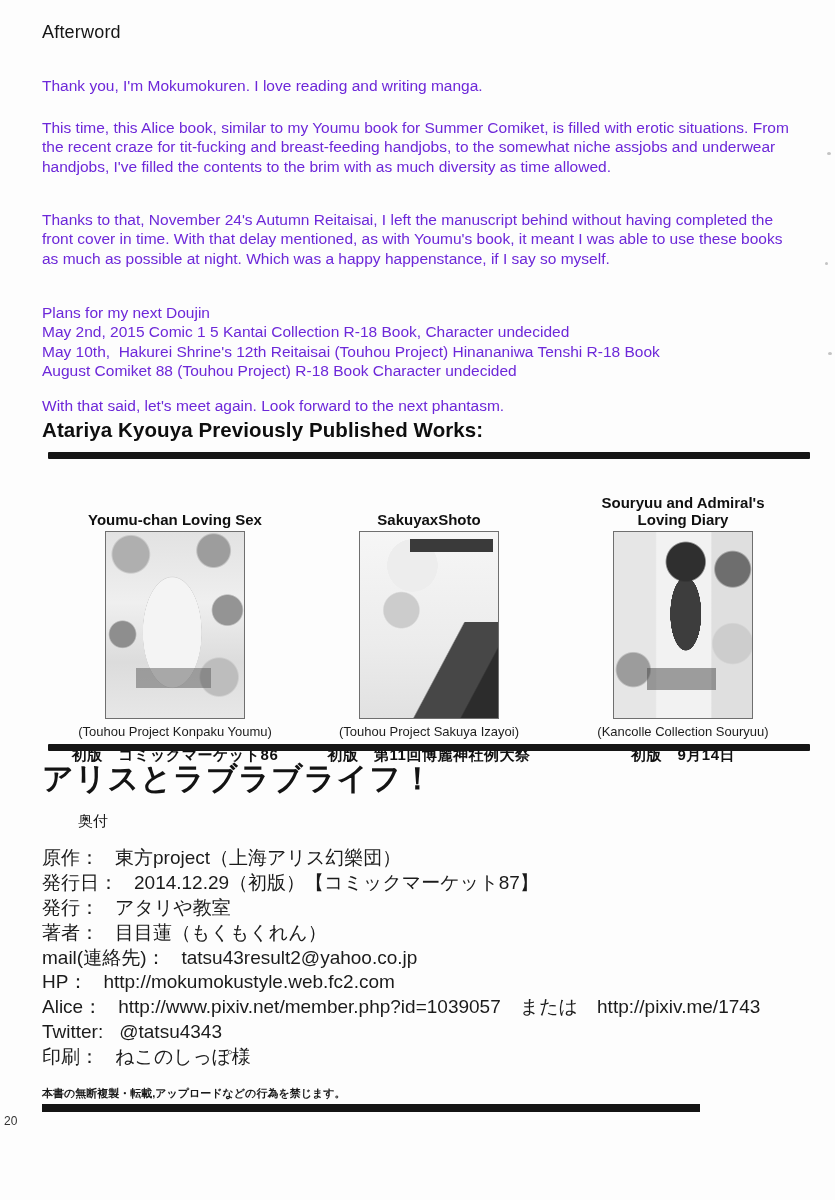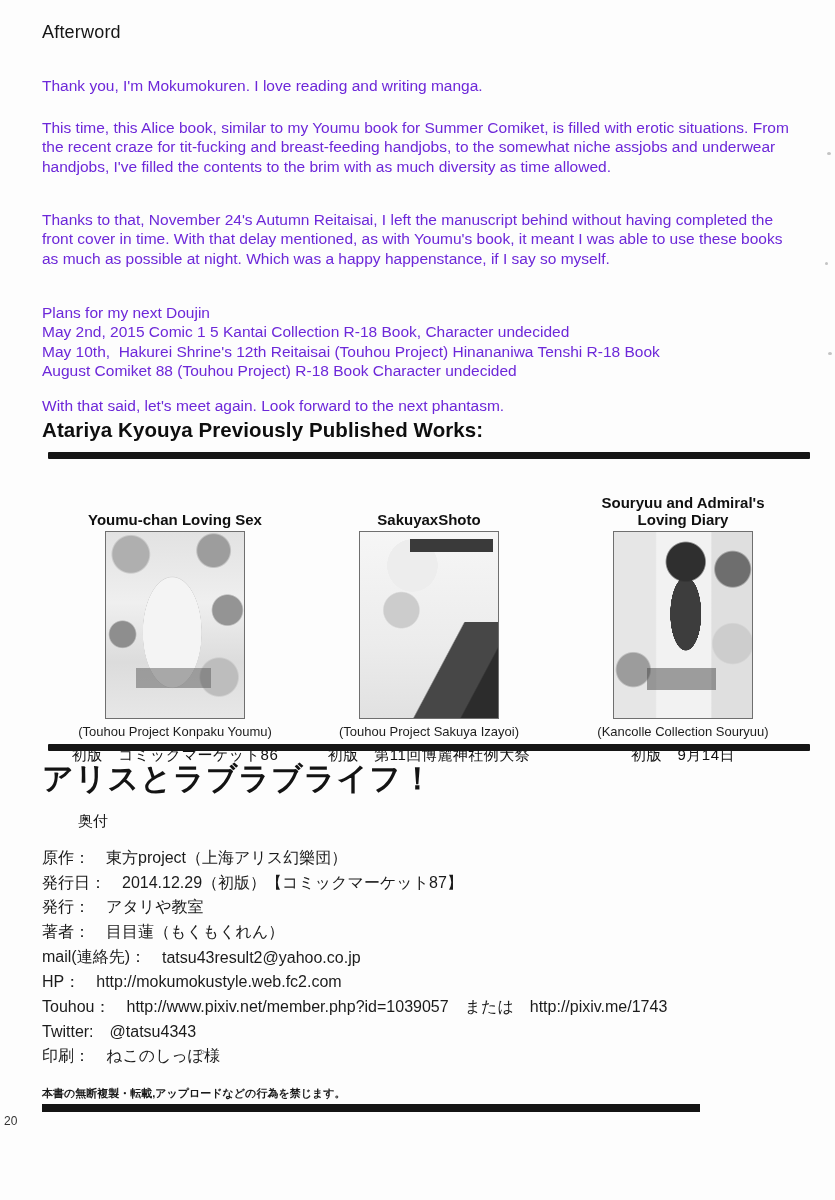--- a/index.html
+++ b/index.html
@@ -81,27 +81,27 @@
       radial-gradient(circle at 86% 60%, #cdcdcd 0 12%, rgba(0,0,0,0) 13%),
       radial-gradient(circle at 14% 74%, #9c9c9c 0 9%, rgba(0,0,0,0) 10%),
       linear-gradient(90deg, #e6e6e6 0 30%, #f2f2f2 31% 70%, #dfdfdf 71%),
       linear-gradient(180deg, #ececec, #e0e0e0);
   }
   .cover-3::after {
     content:""; position:absolute; left:24%; right:26%; bottom:15%; height:12%;
     background:rgba(70,70,70,.5);
   }
   .book-caption { margin-top:5px; font-size:13px; color:#1d1d1d; text-align:center; }
-  .book-edition { margin-top:7px; font-size:15px; color:#111; text-align:center; letter-spacing:.5px; }
+  .book-edition { margin-top:7px; font-size:15px; color:#111; text-align:center; letter-spacing:.5px;font-weight:bold; }
 
   .jp-title { left:42px; top:758px; font-size:31px; font-weight:bold; color:#131313; letter-spacing:1px; }
   .h-okuzuke { left:42px; top:812px; font-size:15px; color:#161616;margin-left:36px; }
 
   .colophon { left:42px; top:846px; width:760px; }
-  .colophon-row { height:24.8px; display:flex; align-items:center; font-size:16px; color:#1b1b1b; }
+  .colophon-row { height:24.8px; display:flex; align-items:center; font-size:19px; color:#1b1b1b; }
   .colophon-label { white-space:pre; }
   .colophon-value { margin-left:16px; white-space:pre-wrap; }
 
   .notice { left:42px; top:1086px; font-size:11px; font-weight:bold; color:#1a1a1a; }
   .footer-bar { left:42px; top:1104px; width:658px; height:8px; background:#141414; }
   .page-number { left:4px; top:1114px; font-size:12px; color:#333; }
 
   .speck { position:absolute; background:#c3c3c3; border-radius:50%; }
   .speck-a { width:4px; height:3px; right:4px; top:152px; }
   .speck-b { width:3px; height:3px; right:7px; top:262px; }
@@ -180,21 +180,21 @@
     </div>
     <div class="colophon-row">
       <span class="colophon-label">mail(連絡先)：</span>
       <span class="colophon-value">tatsu43result2@yahoo.co.jp</span>
     </div>
     <div class="colophon-row">
       <span class="colophon-label">HP：</span>
       <span class="colophon-value">http://mokumokustyle.web.fc2.com</span>
     </div>
     <div class="colophon-row">
-      <span class="colophon-label">Touhou：</span>
+      <span class="colophon-label">Alice：</span>
       <span class="colophon-value">http://www.pixiv.net/member.php?id=1039057　または　http://pixiv.me/1743</span>
     </div>
     <div class="colophon-row">
       <span class="colophon-label">Twitter:</span>
       <span class="colophon-value">@tatsu4343</span>
     </div>
     <div class="colophon-row">
       <span class="colophon-label">印刷：</span>
       <span class="colophon-value">ねこのしっぽ様</span>
     </div>

